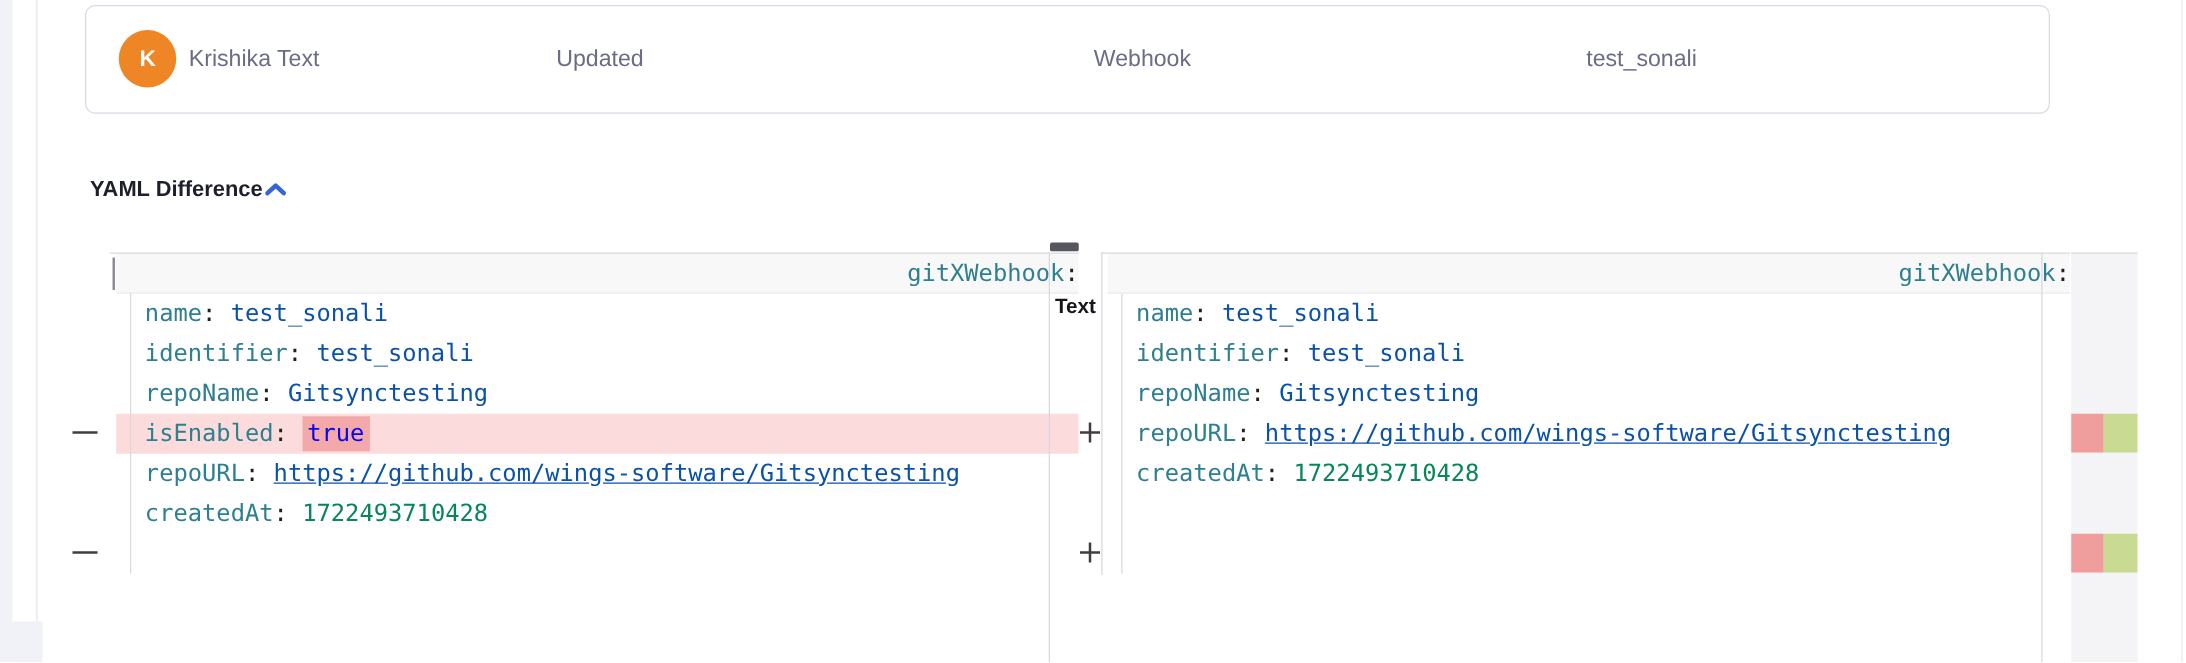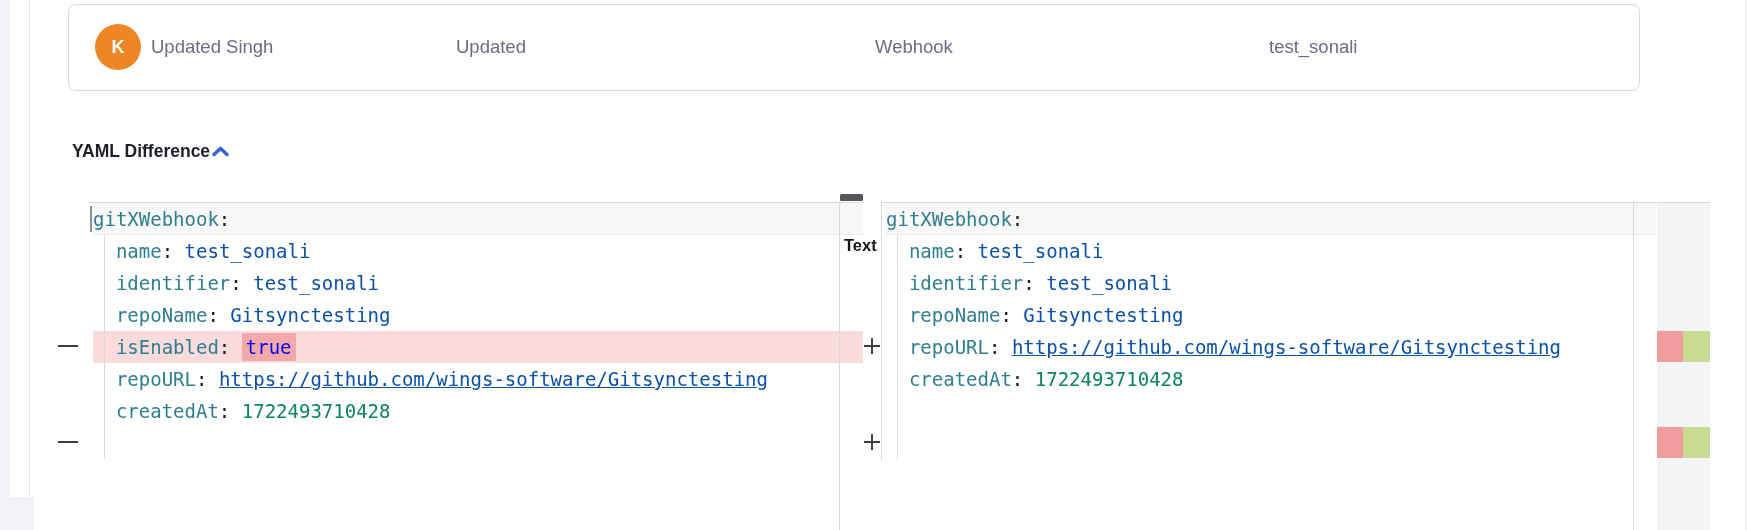--- a/index.html
+++ b/index.html
@@ -11,32 +11,32 @@
   .rail{position:absolute;left:0;top:0;width:10px;height:530px;background:var(--rail-bg);}
   .rail-border{position:absolute;left:29px;top:0;width:1px;height:497px;background:var(--rail-border);}
   .rail-bottom{position:absolute;left:0;top:497px;width:34px;height:33px;background:var(--rail-bg);}
   
   .card{position:absolute;left:68px;top:4px;width:1570px;height:85px;background:#fff;
     border:1px solid var(--card-border);border-radius:8px;}
   .avatar{position:absolute;left:26px;top:19px;width:46px;height:46px;border-radius:50%;
     background:var(--avatar-orange);color:#fff;font-weight:bold;font-size:18px;
     display:flex;align-items:center;justify-content:center;}
   .card-text{position:absolute;top:31px;font-size:18.5px;color:var(--header-text);}
-  .c-user{left:82px;} .c-action{left:376px;margin-left:11px;} .c-type{left:777px;margin-left:29px;} .c-name{left:1200px;}
+  .c-user{left:82px;} .c-action{left:376px;} .c-type{left:777px;margin-left:29px;} .c-name{left:1200px;}
   
   .section-title{position:absolute;left:72px;top:141px;display:flex;align-items:center;}
   .section-title .label{font-size:17.5px;font-weight:bold;color:var(--title-text);}
   .chev-btn{background:none;border:none;padding:0;margin:0;cursor:pointer;display:flex;align-items:center;}
   
   .pane{position:absolute;top:202px;width:775px;height:328px;background:#fff;
     border-top:1px solid var(--pane-border);padding-left:5px;box-sizing:border-box;overflow:hidden;}
   .pane-left{left:88px;} .pane-right{left:881px;}
   .code-line{height:32px;line-height:32px;white-space:pre;
     font-family:"DejaVu Sans Mono",monospace;font-size:19px;color:var(--tok-punct);}
-  .code-line.first{background:var(--line1-bg);box-shadow:inset 0 -1px 0 #ebebee;}
+  .code-line.first{background:var(--line1-bg);box-shadow:inset 0 -1px 0 #ebebee;text-align:right;}
   .code-line.removed{background:var(--removed-line);}
   .code-line.added{background:var(--added-line);}
   .tok-key{color:var(--tok-key);}
   .tok-punct{color:var(--tok-punct);}
   .tok-string{color:var(--tok-string);}
   .tok-number{color:var(--tok-number);}
   .tok-boolean{color:var(--tok-boolean);}
   .tok-url{color:var(--tok-url);text-decoration:underline;}
   .hl-removed{background:var(--removed-word);padding:3px 4px;text-align:center;}
   .hl-added{background:var(--added-word);padding:3px 4px;}
@@ -67,21 +67,21 @@
 
 <div id="page">
 
   <div class="rail"></div>
   <div class="rail-border"></div>
   <div class="rail-bottom"></div>
   <div class="edge-line"></div>
 
   <div class="card">
     <div class="avatar">K</div>
-    <span class="card-text c-user">Updated Singh</span>
+    <span class="card-text c-user">Krishika Text</span>
     <span class="card-text c-action">Updated</span>
     <span class="card-text c-type">Webhook</span>
     <span class="card-text c-name">test_sonali</span>
   </div>
 
   <div class="section-title">
     <span class="label">YAML Difference</span>
     <button class="chev-btn">
       <span style="display:flex;">
         <svg width="21" height="15" viewBox="0 0 21 15">

